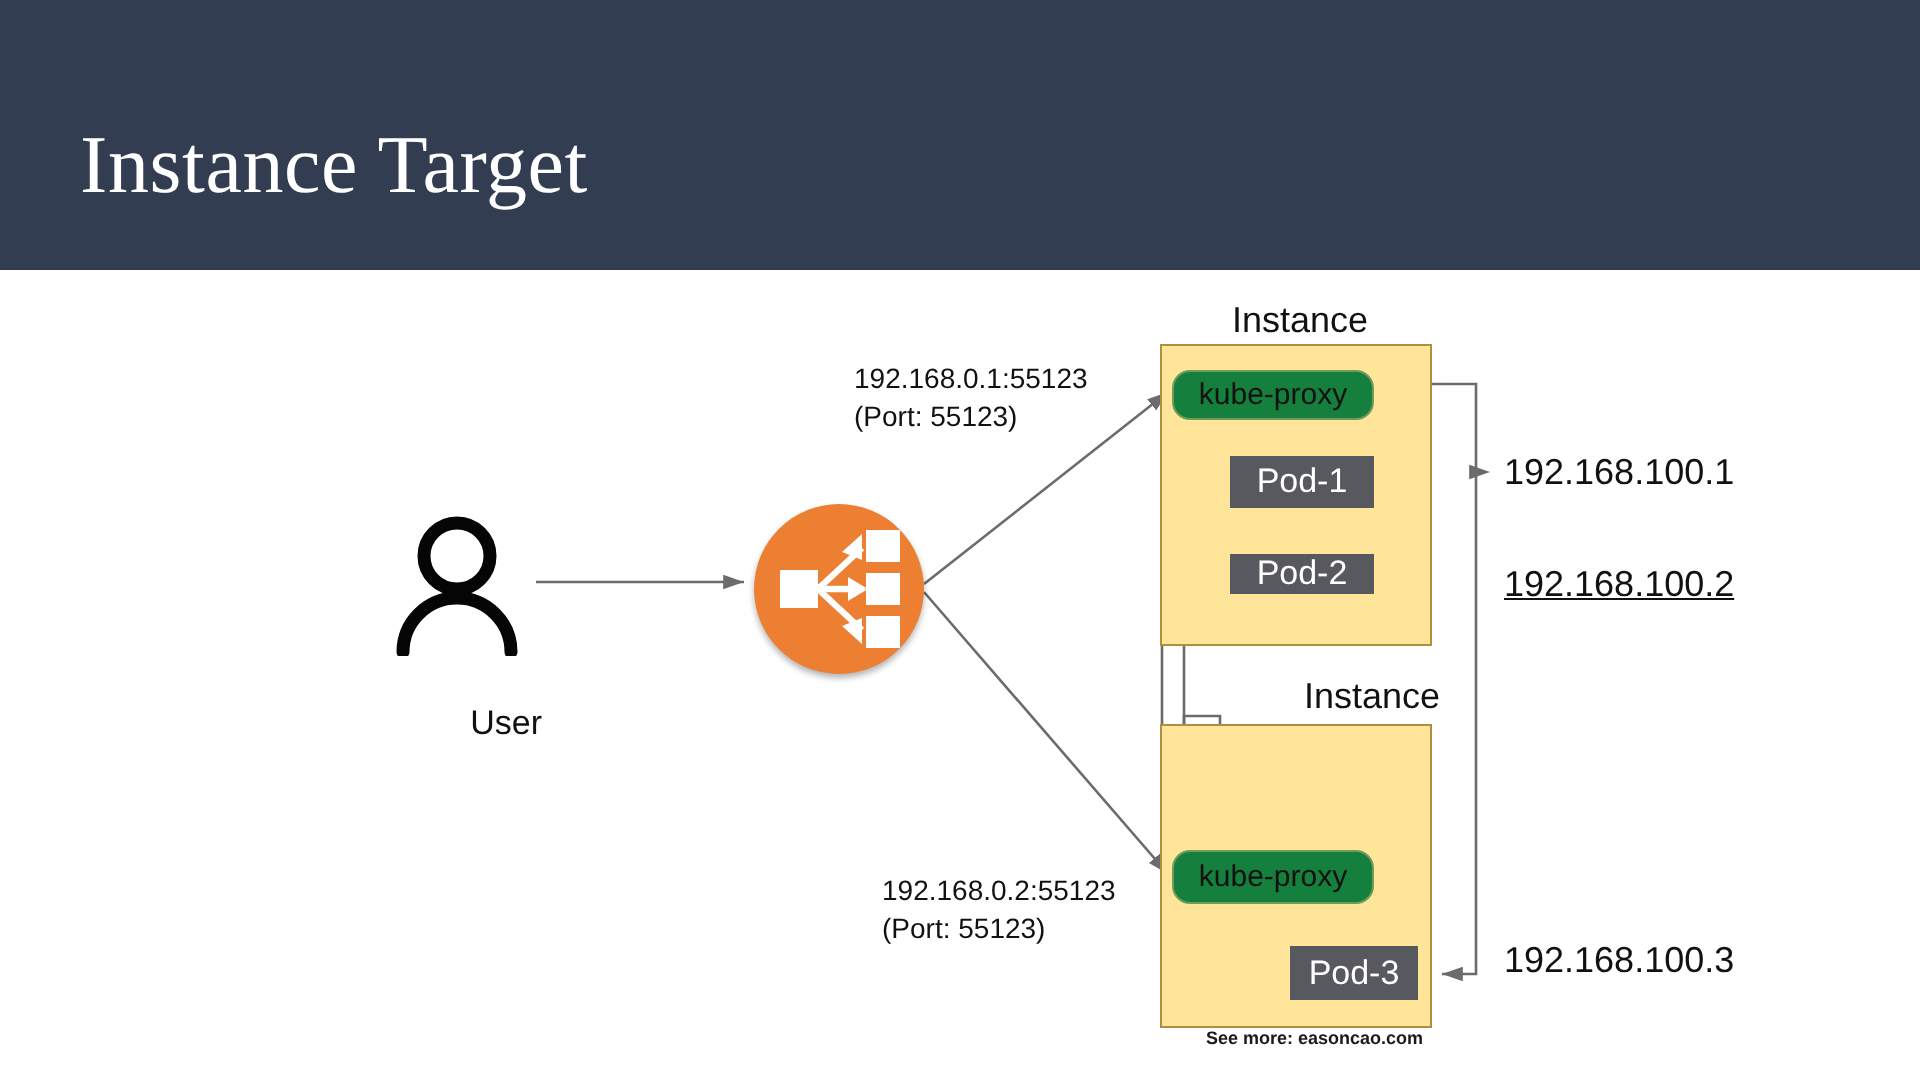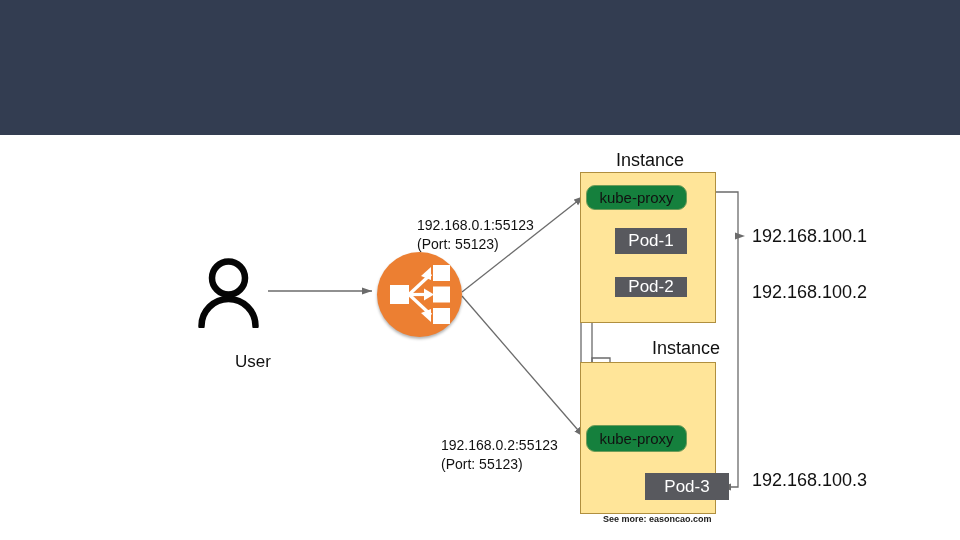--- a/index.html
+++ b/index.html
@@ -78,47 +78,48 @@
   .pod{
     position:absolute;
     background:#58595e;
     box-sizing:border-box;
     color:#ffffff;font-size:17px;
     display:flex;align-items:center;justify-content:center;
     white-space:nowrap;
   }
   #pod-1{left:615px;top:228px;width:72px;height:26px;}
   #pod-2{left:615px;top:277px;width:72px;height:20px;}
-  #pod-3{left:645px;top:473px;width:84px;height:27px;}
+  #pod-3{left:645px;top:473px;width:64px;height:27px;}
 
   
   .ip-label{
     position:absolute;font-size:18px;color:#111;white-space:nowrap;
   }
   #pod-ip-1{left:752px;top:226px;}
-  #pod-ip-2{left:752px;top:282px;}
+  #pod-ip-2{left:752px;top:282px;text-decoration:underline;}
   #pod-ip-3{left:752px;top:470px;}
 
   .endpoint-label{
     position:absolute;font-size:14px;color:#111;line-height:19px;white-space:nowrap;
   }
-  #endpoint-1{left:417px;top:180px;margin-top:36px;}
+  #endpoint-1{left:427px;top:180px;}
   #endpoint-2{left:441px;top:436px;}
 
   .footer-note{
     position:absolute;left:603px;top:514px;
     font-size:9px;font-weight:bold;color:#1a1a1a;white-space:nowrap;
   }
 </style>
 </head>
 <body>
 
 <div id="slide">
 
   <div class="title-band"></div>
+  <div class="slide-title">Instance Target</div>
 
   <svg id="wires" viewBox="0 0 960 540" xmlns="http://www.w3.org/2000/svg">
     <defs>
       <marker id="arrow" markerWidth="9" markerHeight="9" refX="8" refY="3.2" orient="auto" markerUnits="strokeWidth">
         <path d="M0,0.4 L8,3.2 L0,6 Z" fill="#6b6b6b"></path>
       </marker>
     </defs>
     <g stroke="#6b6b6b" stroke-width="1.3" fill="none" marker-end="url(#arrow)">
 
       <path d="M268,291 L372,291"></path>

